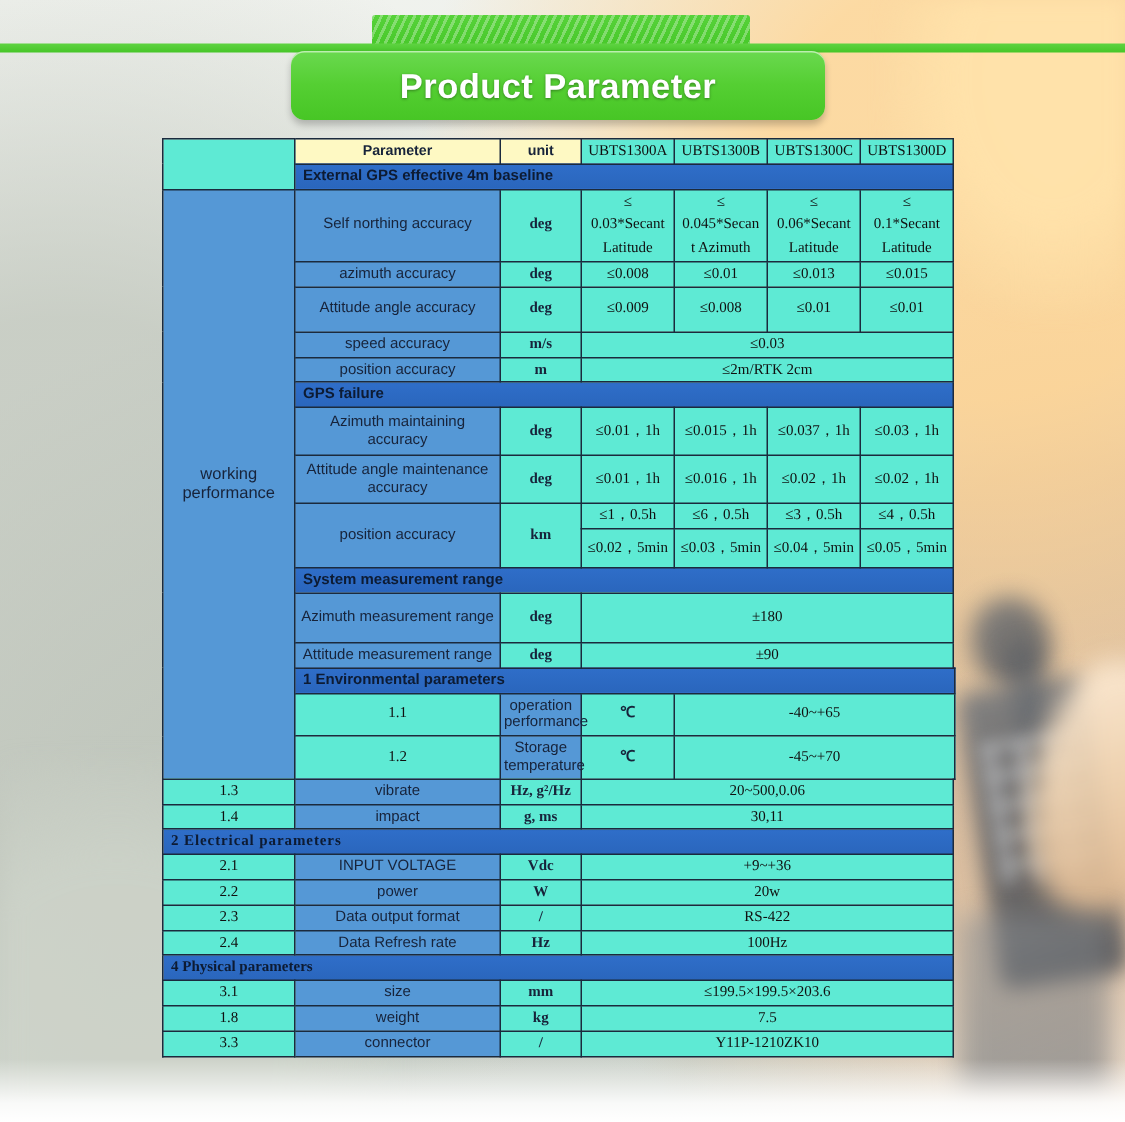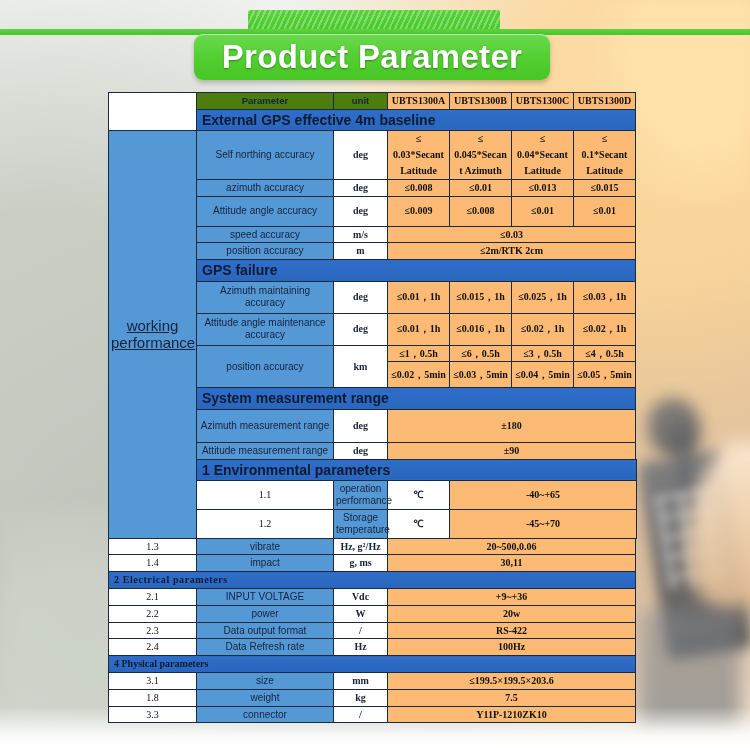--- a/index.html
+++ b/index.html
@@ -82,50 +82,50 @@
     background:linear-gradient(to bottom,#5fd342,#46c628);
   }
   .title-plate {
     position:absolute; left:194px; top:34px; width:356px; height:46px;
     background:linear-gradient(to bottom,#6ad94f 0%,#55cf33 48%,#47c625 100%);
     border-radius:9px;
     box-shadow:0 3px 5px rgba(0,0,0,.22), inset 0 1px 0 rgba(255,255,255,.55);
     display:flex; align-items:center; justify-content:center;
   }
   .title-text {
-    color:#fff; font-size:33px; font-weight:bold; letter-spacing:.3px;
+    color:#fff; font-size:23px; font-weight:bold; letter-spacing:.3px;
     text-shadow:0 1px 2px rgba(0,0,0,.38);
   }
 
   
   #spec-table {
     position:absolute; left:108px; top:92px; width:529px;
     border-collapse:collapse;
     table-layout:fixed;
     font-size:9.5px; color:#17233a;
   }
   #spec-table td {
     border:1px solid #1b2a3d;
     padding:2px 2px;
     text-align:center;
     vertical-align:middle;
     line-height:1.18;
   }
-  .cell-blue   { background:#ffffff; }
-  .cell-white  { background:#fdba74;font-weight:bold; }
-  .cell-head   { background:#4d7c0f; font-weight:bold; }
+  .cell-blue   { background:#5eead4; }
+  .cell-white  { background:#5eead4; }
+  .cell-head   { background:#fef9c3; font-weight:bold; }
   .sec-head {
     background:linear-gradient(to bottom,#2f6ec9,#2a66bd);
     color:#0d1b33; font-weight:bold; text-align:left !important;
-    padding-left:5px !important; font-size:14px;
+    padding-left:5px !important; font-size:10px;
   }
   .label-cell  { background:#5598d6; font-size:10px; }
   .serif { font-family:"Liberation Serif", serif; font-weight:bold; font-size:10px; }
   .val   { font-family:"Liberation Serif", serif; font-size:10px; color:#101010; }
-  .rotlabel { font-size:15px; line-height:1.45;text-decoration:underline; }
+  .rotlabel { font-size:11px; line-height:1.45; }
 </style>
 </head>
 <body>
 
 <div id="bg">
   <div class="layer bg-base"></div>
   <div class="layer bg-warm-tr"></div>
   <div class="layer bg-handset"></div>
   <div class="layer bg-handset-stem"></div>
   <div class="layer bg-phone"></div>
@@ -175,21 +175,21 @@
       <td class="label-cell" rowspan="3">Self northing accuracy</td>
       <td class="cell-blue serif" rowspan="3">deg</td>
       <td class="cell-white val" style="border-bottom:none">≤</td>
       <td class="cell-white val" style="border-bottom:none">≤</td>
       <td class="cell-white val" style="border-bottom:none">≤</td>
       <td class="cell-white val" style="border-bottom:none">≤</td>
     </tr>
     <tr>
       <td class="cell-white val" style="border-top:none;border-bottom:none">0.03*Secant</td>
       <td class="cell-white val" style="border-top:none;border-bottom:none">0.045*Secan</td>
-      <td class="cell-white val" style="border-top:none;border-bottom:none">0.04*Secant</td>
+      <td class="cell-white val" style="border-top:none;border-bottom:none">0.06*Secant</td>
       <td class="cell-white val" style="border-top:none;border-bottom:none">0.1*Secant</td>
     </tr>
     <tr>
       <td class="cell-white val" style="border-top:none">Latitude</td>
       <td class="cell-white val" style="border-top:none">t Azimuth</td>
       <td class="cell-white val" style="border-top:none">Latitude</td>
       <td class="cell-white val" style="border-top:none">Latitude</td>
     </tr>
 
     <tr>
@@ -224,21 +224,21 @@
 
     <tr>
       <td class="sec-head" colspan="6">GPS failure</td>
     </tr>
 
     <tr>
       <td class="label-cell" style="height:32px">Azimuth maintaining accuracy</td>
       <td class="cell-blue serif">deg</td>
       <td class="cell-white val">≤0.01，1h</td>
       <td class="cell-white val">≤0.015，1h</td>
-      <td class="cell-white val">≤0.025，1h</td>
+      <td class="cell-white val">≤0.037，1h</td>
       <td class="cell-white val">≤0.03，1h</td>
     </tr>
 
     <tr>
       <td class="label-cell" style="height:32px">Attitude angle maintenance accuracy</td>
       <td class="cell-blue serif">deg</td>
       <td class="cell-white val">≤0.01，1h</td>
       <td class="cell-white val">≤0.016，1h</td>
       <td class="cell-white val">≤0.02，1h</td>
       <td class="cell-white val">≤0.02，1h</td>

